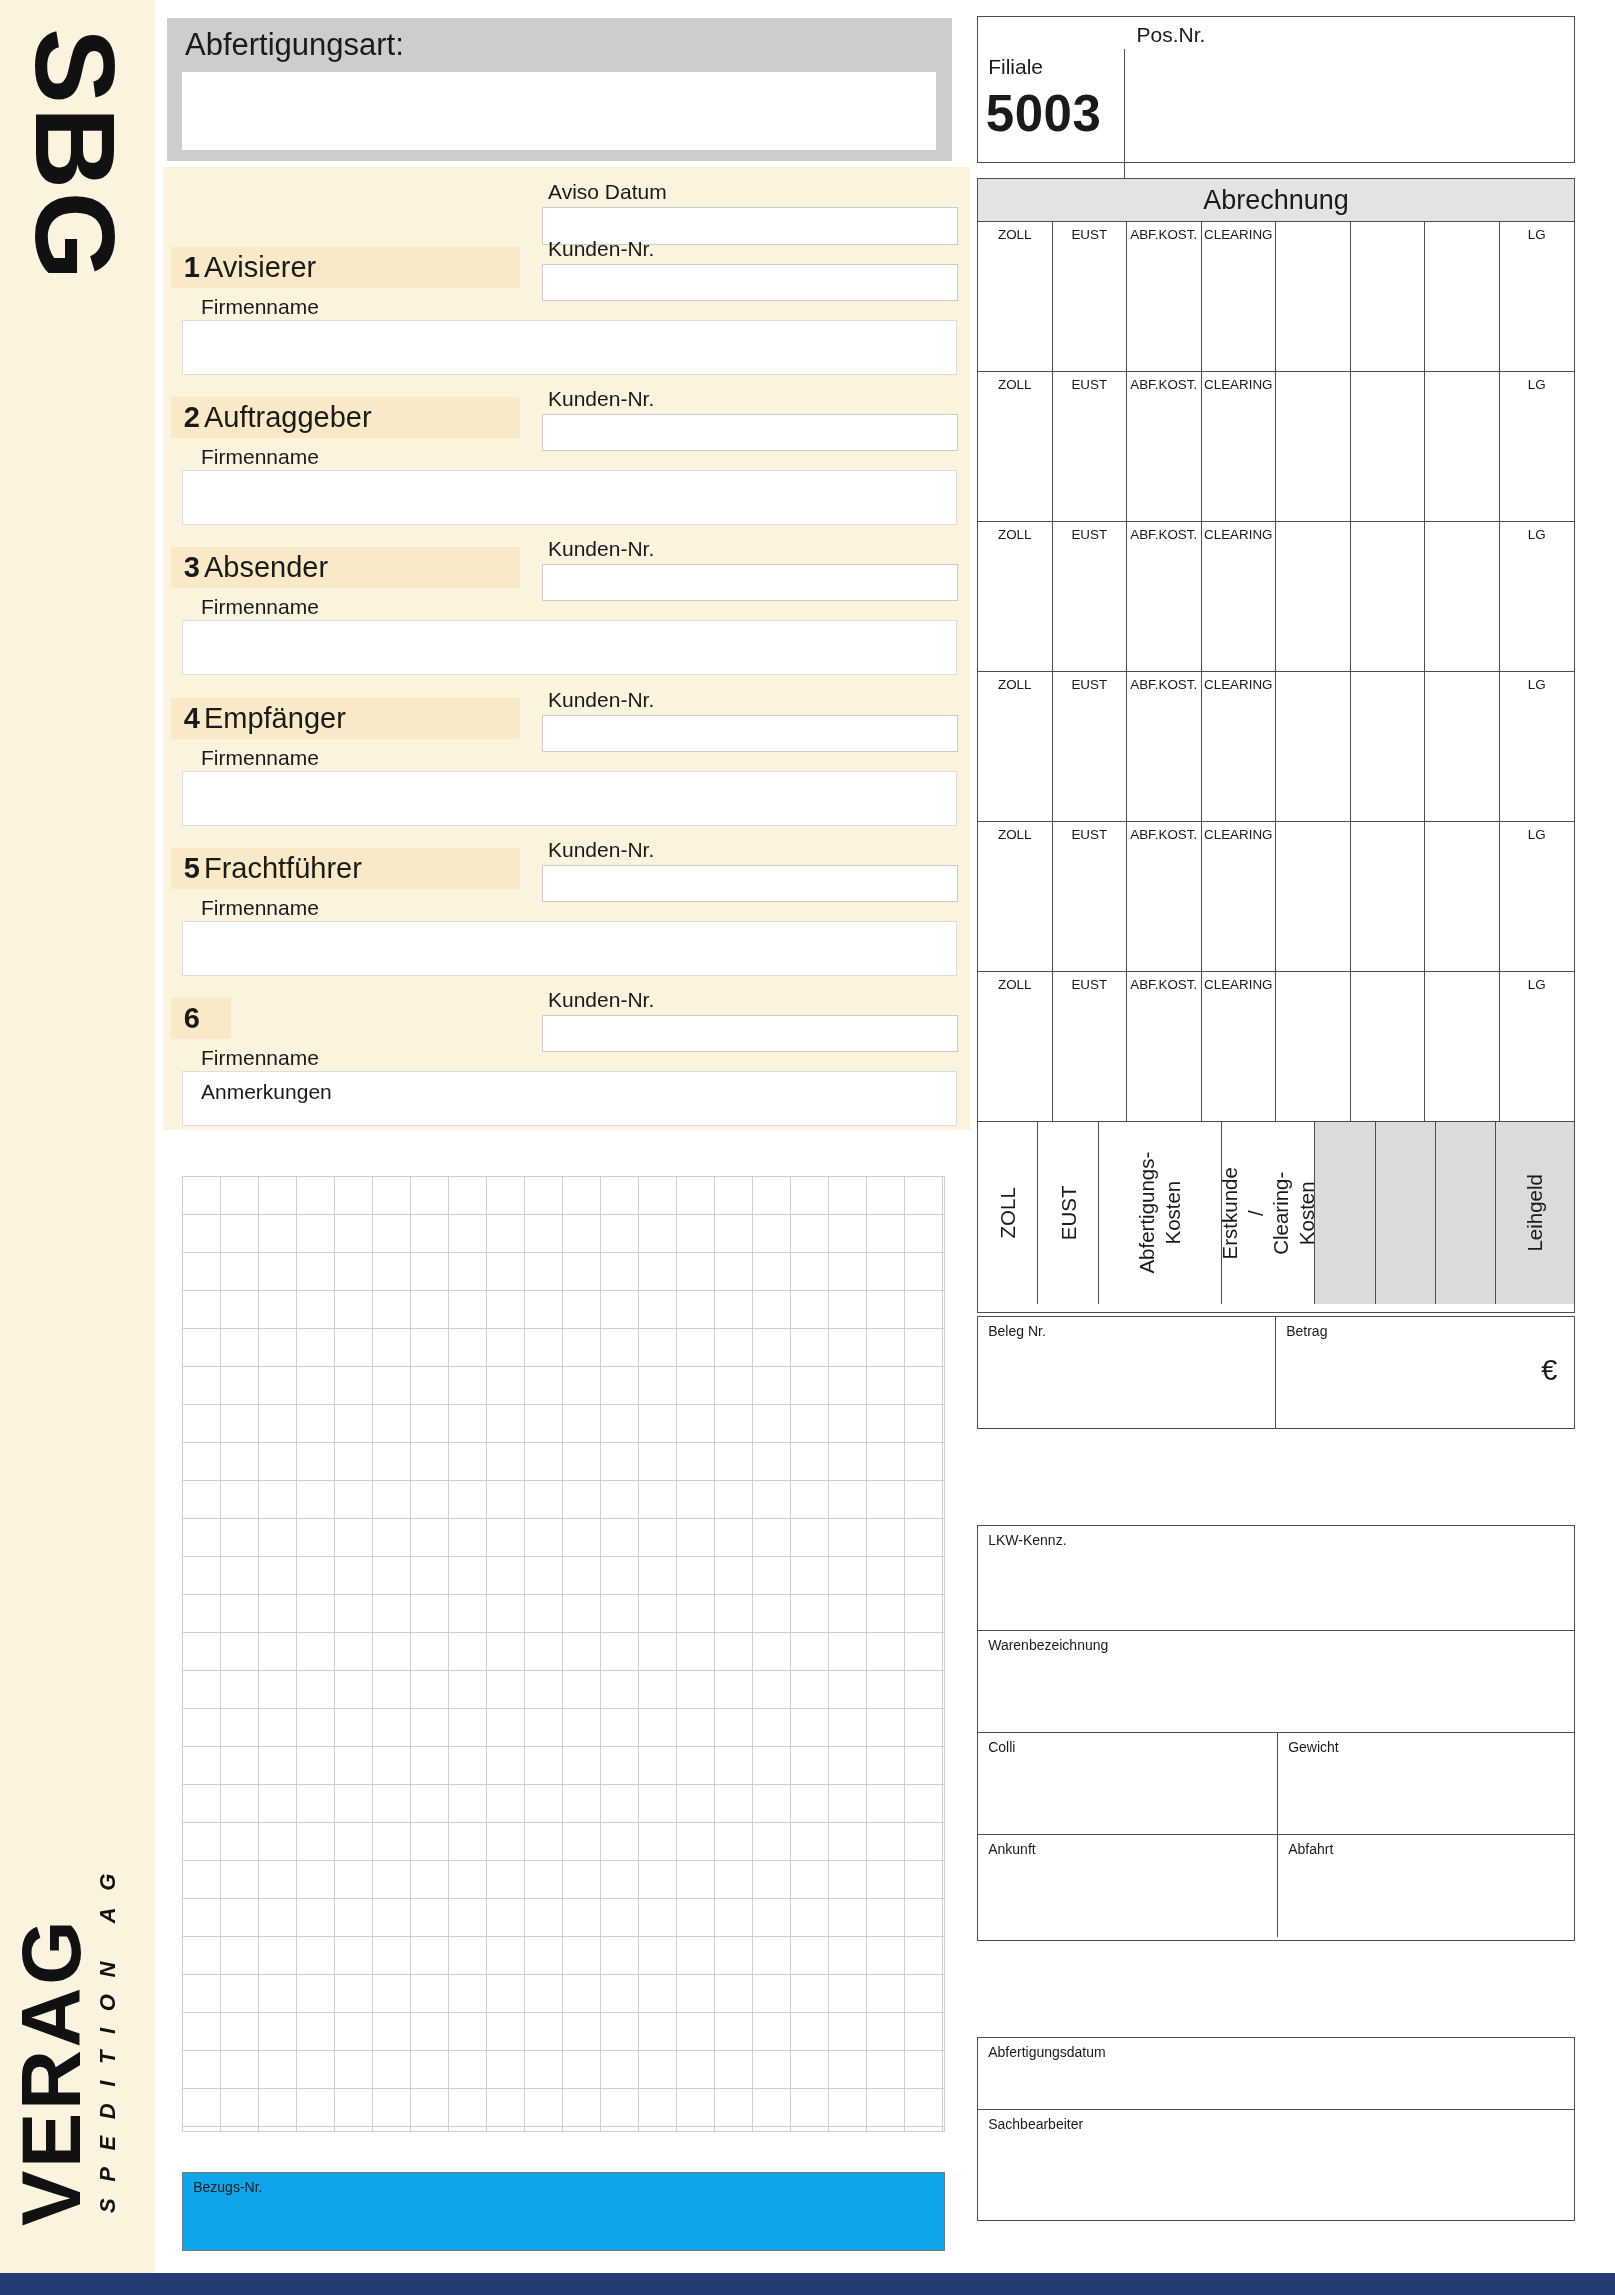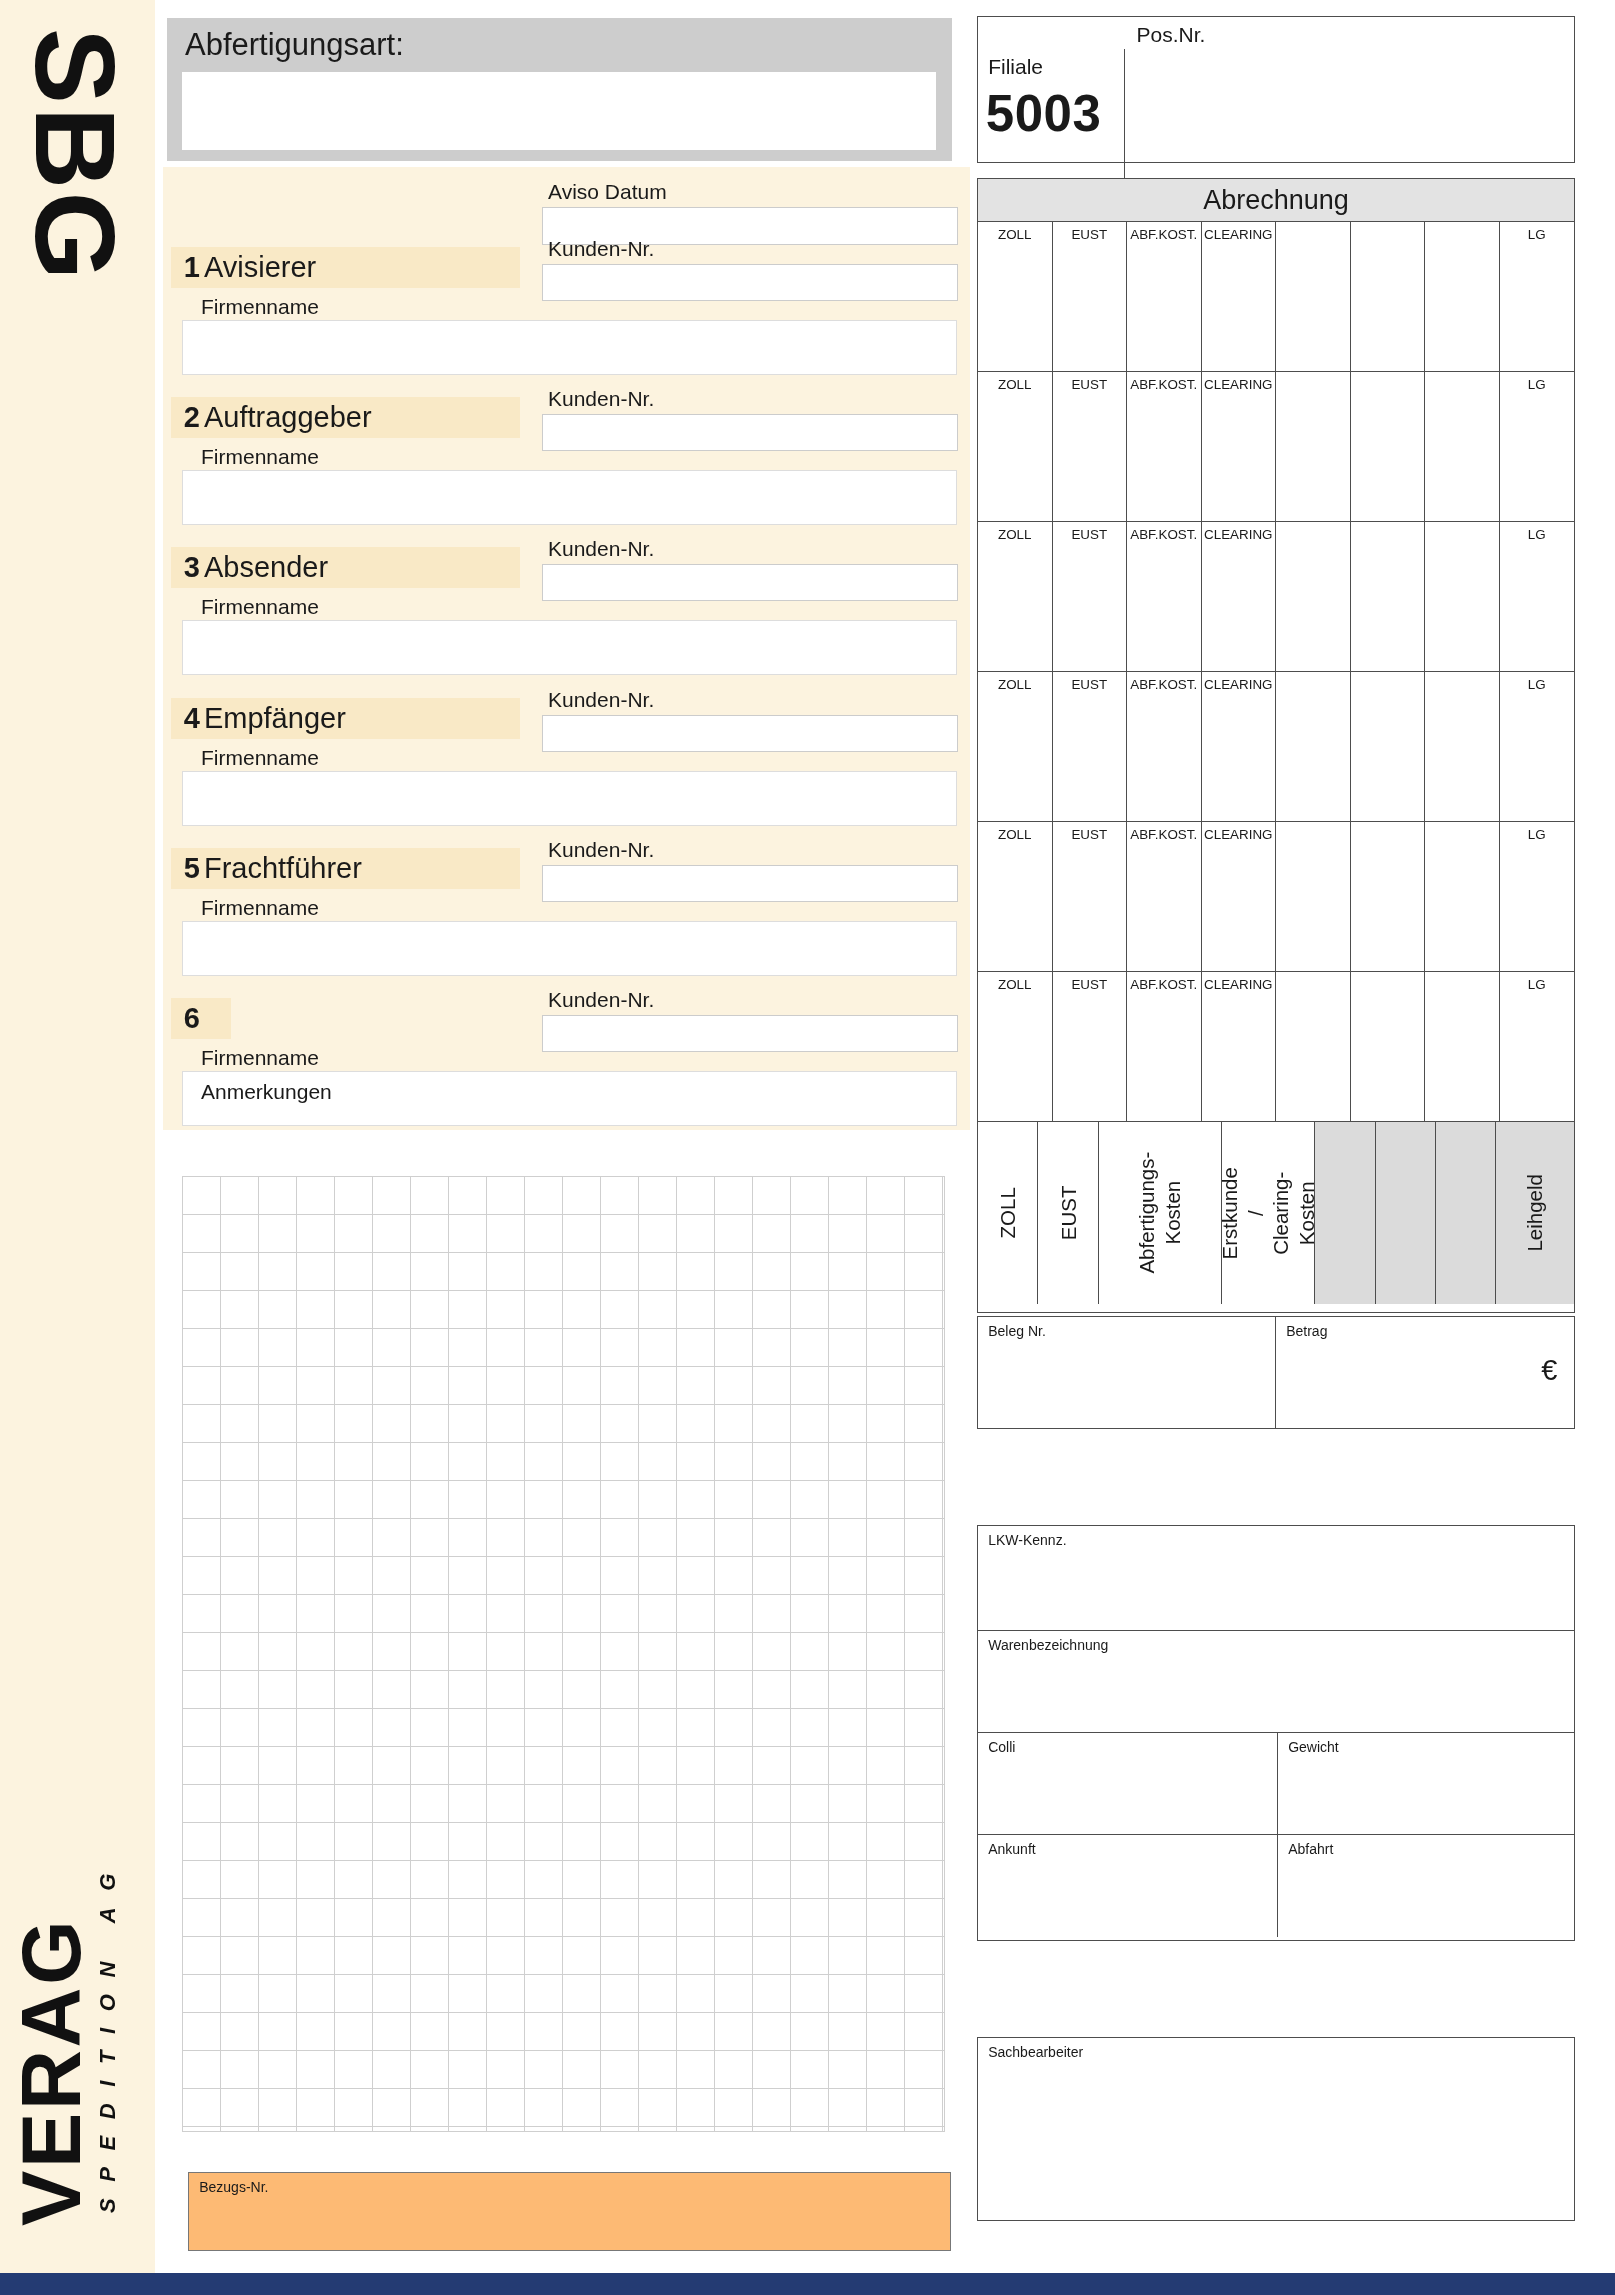--- a/index.html
+++ b/index.html
@@ -88,21 +88,21 @@
 
   
   .anm-label { position:absolute; left:201px; top:1080px; }
   .anm-grid {
     position:absolute; left:182px; top:1176px; width:763px; height:956px; background-color:#fff;
     background-image:linear-gradient(to right, var(--grid-line) 1.3px, transparent 1.3px),
                      linear-gradient(to bottom, var(--grid-line) 1.3px, transparent 1.3px);
     background-size:38px 38px;
     border-right:1.3px solid var(--grid-line); border-bottom:1.3px solid var(--grid-line); box-sizing:border-box;
   }
-  .bezug-box { position:absolute; left:188px; top:2172px; width:763px; height:79px; border:1.3px solid #777; box-sizing:border-box; background:#fdba74; }
+  .bezug-box { position:absolute; left:182px; top:2172px; width:763px; height:79px; border:1.3px solid #777; box-sizing:border-box; background:#0ea5e9; }
 </style>
 </head>
 <body>
 
 <div id="page">
 
   <div class="sidebar">
     <div class="sbg">SBG</div>
     <div class="verag-sub">SPEDITION AG</div>
     <div class="verag-main">VERAG</div>
@@ -420,20 +420,23 @@
       <div class="cargo-cell">
         <div class="box-label">Ankunft</div>
       </div>
       <div class="cargo-cell">
         <div class="box-label">Abfahrt</div>
       </div>
     </div>
   </div>
 
   <div class="proc-box">
+    <div class="proc-r1">
+      <div class="box-label">Abfertigungsdatum</div>
+    </div>
     <div class="proc-r2">
       <div class="box-label">Sachbearbeiter</div>
     </div>
   </div>
 
   <div class="anm-label lbl">Anmerkungen</div>
   <div class="anm-grid"></div>
 
   <div class="bezug-box">
     <div class="box-label">Bezugs-Nr.</div>

